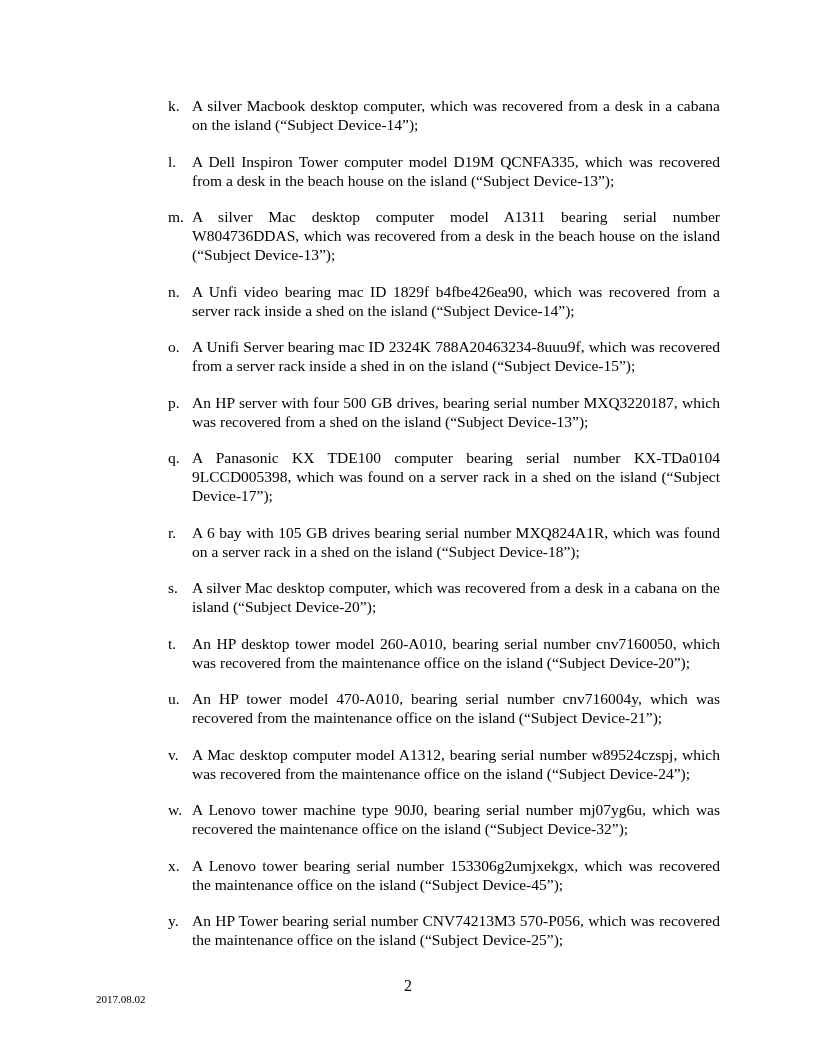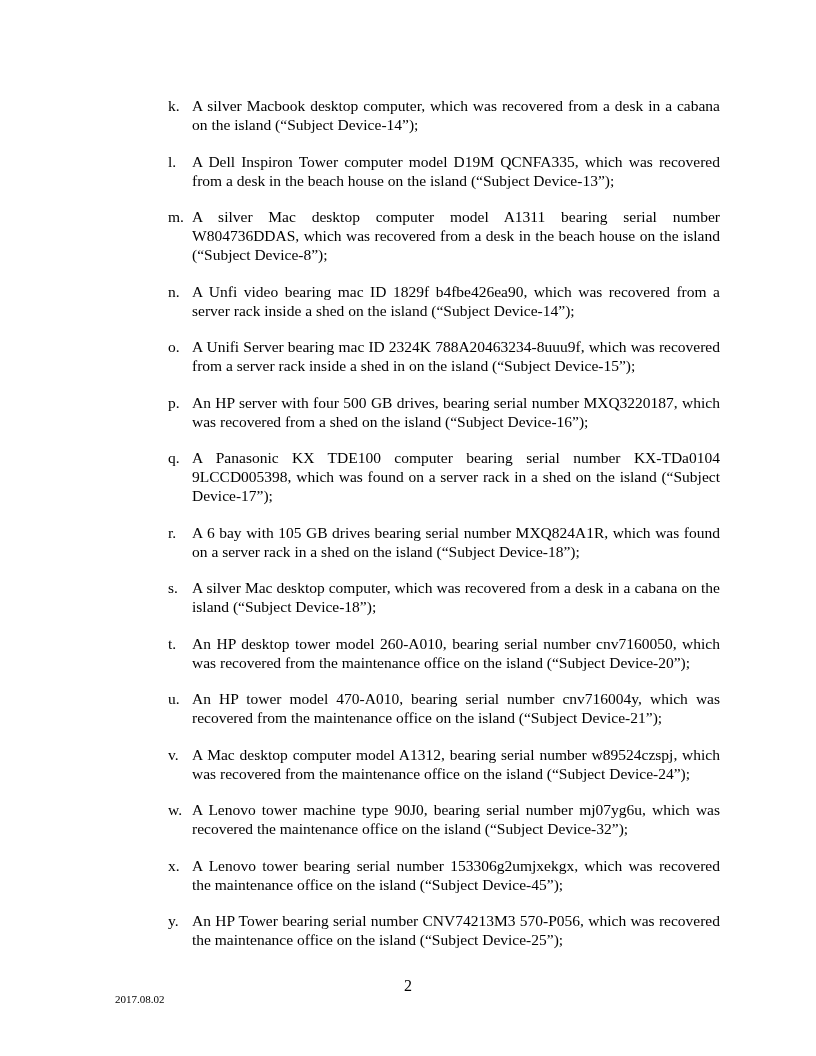--- a/index.html
+++ b/index.html
@@ -53,63 +53,62 @@
       width: 816px;
       top: 977px;
       text-align: center;
       font-size: 16px;
     }
     .footer-date {
       position: absolute;
       left: 96px;
       top: 993px;
       font-size: 11px;
-      margin-left: 19px;
     }
   </style>
 </head>
 <body>
 
 <div class="page">
   <ol class="list">
     <li class="item">
         <span class="marker">k.</span>
         <span class="text">A silver Macbook desktop computer, which was recovered from a desk in a cabana on the island (“Subject Device-14”);</span>
       </li>
     <li class="item">
         <span class="marker">l.</span>
         <span class="text">A Dell Inspiron Tower computer model D19M QCNFA335, which was recovered from a desk in the beach house on the island (“Subject Device-13”);</span>
       </li>
     <li class="item">
         <span class="marker">m.</span>
-        <span class="text">A silver Mac desktop computer model A1311 bearing serial number W804736DDAS, which was recovered from a desk in the beach house on the island (“Subject Device-8”);</span>
+        <span class="text">A silver Mac desktop computer model A1311 bearing serial number W804736DDAS, which was recovered from a desk in the beach house on the island (“Subject Device-13”);</span>
       </li>
     <li class="item">
         <span class="marker">n.</span>
         <span class="text">A Unfi video bearing mac ID 1829f b4fbe426ea90, which was recovered from a server rack inside a shed on the island (“Subject Device-14”);</span>
       </li>
     <li class="item">
         <span class="marker">o.</span>
         <span class="text">A Unifi Server bearing mac ID 2324K 788A20463234-8uuu9f, which was recovered from a server rack inside a shed in on the island (“Subject Device-15”);</span>
       </li>
     <li class="item">
         <span class="marker">p.</span>
-        <span class="text">An HP server with four 500 GB drives, bearing serial number MXQ3220187, which was recovered from a shed on the island (“Subject Device-16”);</span>
+        <span class="text">An HP server with four 500 GB drives, bearing serial number MXQ3220187, which was recovered from a shed on the island (“Subject Device-13”);</span>
       </li>
     <li class="item">
         <span class="marker">q.</span>
         <span class="text">A Panasonic KX TDE100 computer bearing serial number KX-TDa0104 9LCCD005398, which was found on a server rack in a shed on the island (“Subject Device-17”);</span>
       </li>
     <li class="item">
         <span class="marker">r.</span>
         <span class="text">A 6 bay with 105 GB drives bearing serial number MXQ824A1R, which was found on a server rack in a shed on the island (“Subject Device-18”);</span>
       </li>
     <li class="item">
         <span class="marker">s.</span>
-        <span class="text">A silver Mac desktop computer, which was recovered from a desk in a cabana on the island (“Subject Device-18”);</span>
+        <span class="text">A silver Mac desktop computer, which was recovered from a desk in a cabana on the island (“Subject Device-20”);</span>
       </li>
     <li class="item">
         <span class="marker">t.</span>
         <span class="text">An HP desktop tower model 260-A010, bearing serial number cnv7160050, which was recovered from the maintenance office on the island (“Subject Device-20”);</span>
       </li>
     <li class="item">
         <span class="marker">u.</span>
         <span class="text">An HP tower model 470-A010, bearing serial number cnv716004y, which was recovered from the maintenance office on the island (“Subject Device-21”);</span>
       </li>
     <li class="item">

